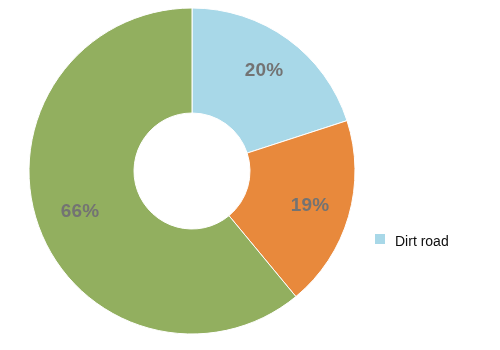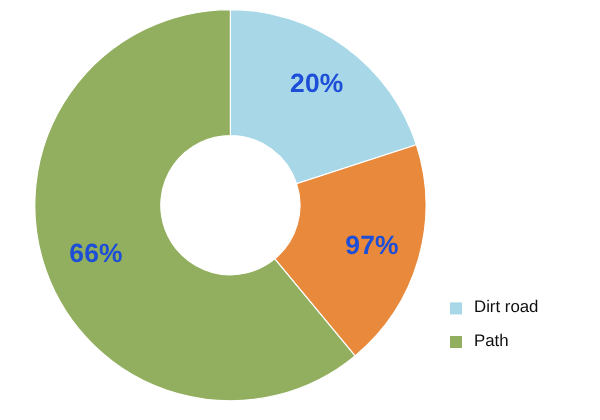--- a/index.html
+++ b/index.html
@@ -26,36 +26,36 @@
     position: absolute;
     left: 0;
     top: 0;
     width: 500px;
     height: 350px;
     display: block;
   }
   .slice-label {
     position: absolute;
     font-family: "Liberation Sans", sans-serif;
-    font-size: 22px;
+    font-size: 19px;
     font-weight: bold;
-    color: #1d4ed8;
+    color: #737373;
     white-space: nowrap;
     transform: translate(-50%, -50%);
     letter-spacing: 0.2px;
   }
   .legend {
     position: absolute;
     left: 375px;
     top: 234px;
     width: 120px;
   }
   .legend-row {
     display: flex;
-    align-items: flex-end;
+    align-items: flex-start;
     height: 28px;
   }
   .legend-swatch {
     width: 10px;
     height: 10px;
     flex: 0 0 10px;
     margin-right: 10px;
   }
   .legend-label {
     font-family: "Liberation Sans", sans-serif;
@@ -72,27 +72,23 @@
 
   <svg class="donut-svg" viewBox="0 0 500 350" xmlns="http://www.w3.org/2000/svg">
     <g id="slices-group">
         <path d="M 192.00 8.00 A 163 163 0 0 1 347.02 120.63 L 247.16 153.08 A 58 58 0 0 0 192.00 113.00 Z" fill="#a8d8e8" stroke="#ffffff" stroke-width="1"></path>
         <path d="M 347.02 120.63 A 163 163 0 0 1 295.90 296.59 L 228.97 215.69 A 58 58 0 0 0 247.16 153.08 Z" fill="#e8893c" stroke="#ffffff" stroke-width="1"></path>
         <path d="M 295.90 296.59 A 163 163 0 1 1 192.00 8.00 L 192.00 113.00 A 58 58 0 1 0 228.97 215.69 Z" fill="#92af5f" stroke="#ffffff" stroke-width="1"></path>
       </g>
   </svg>
 
   <div class="slice-label" id="slice-label-0" style="left: 264px; top: 70px;">20%</div>
-  <div class="slice-label" id="slice-label-1" style="left: 310px; top: 205px;">97%</div>
+  <div class="slice-label" id="slice-label-1" style="left: 310px; top: 205px;">19%</div>
   <div class="slice-label" id="slice-label-2" style="left: 80px; top: 211px;">66%</div>
 
   <div class="legend">
     <div class="legend-row">
       <span class="legend-swatch" id="legend-swatch-0" style="background: rgb(168, 216, 232);"></span>
       <span class="legend-label">Dirt road</span>
     </div>
-    <div class="legend-row">
-      <span class="legend-swatch" id="legend-swatch-2" style="background: rgb(146, 175, 95);"></span>
-      <span class="legend-label">Path</span>
-    </div>
   </div>
 
 </div>
 
 </body></html>

